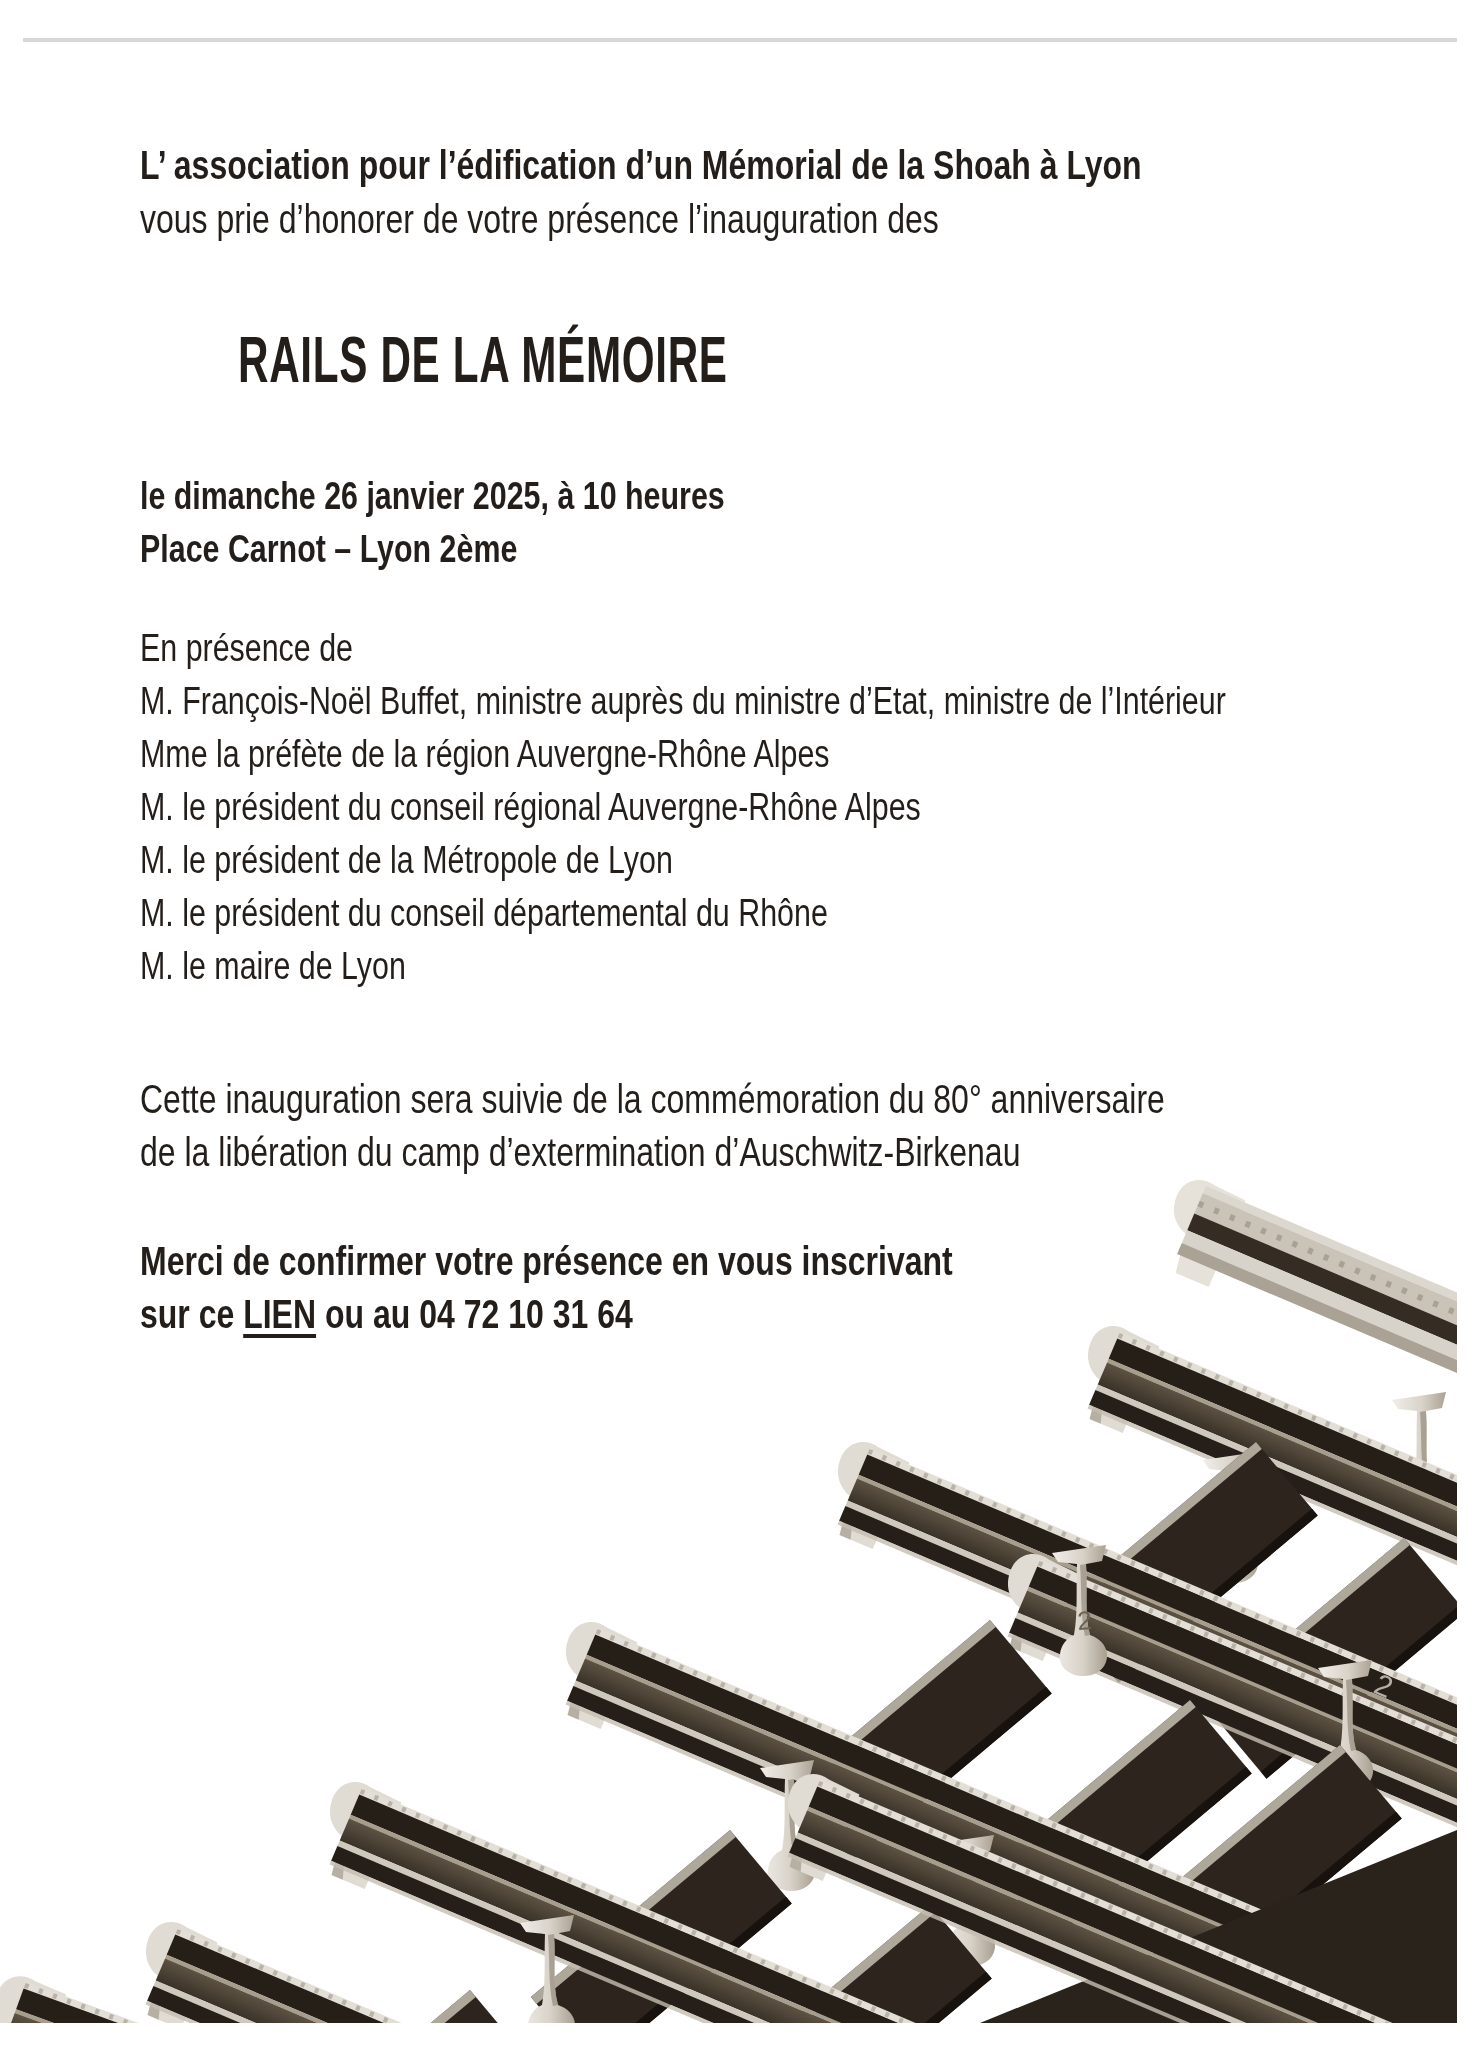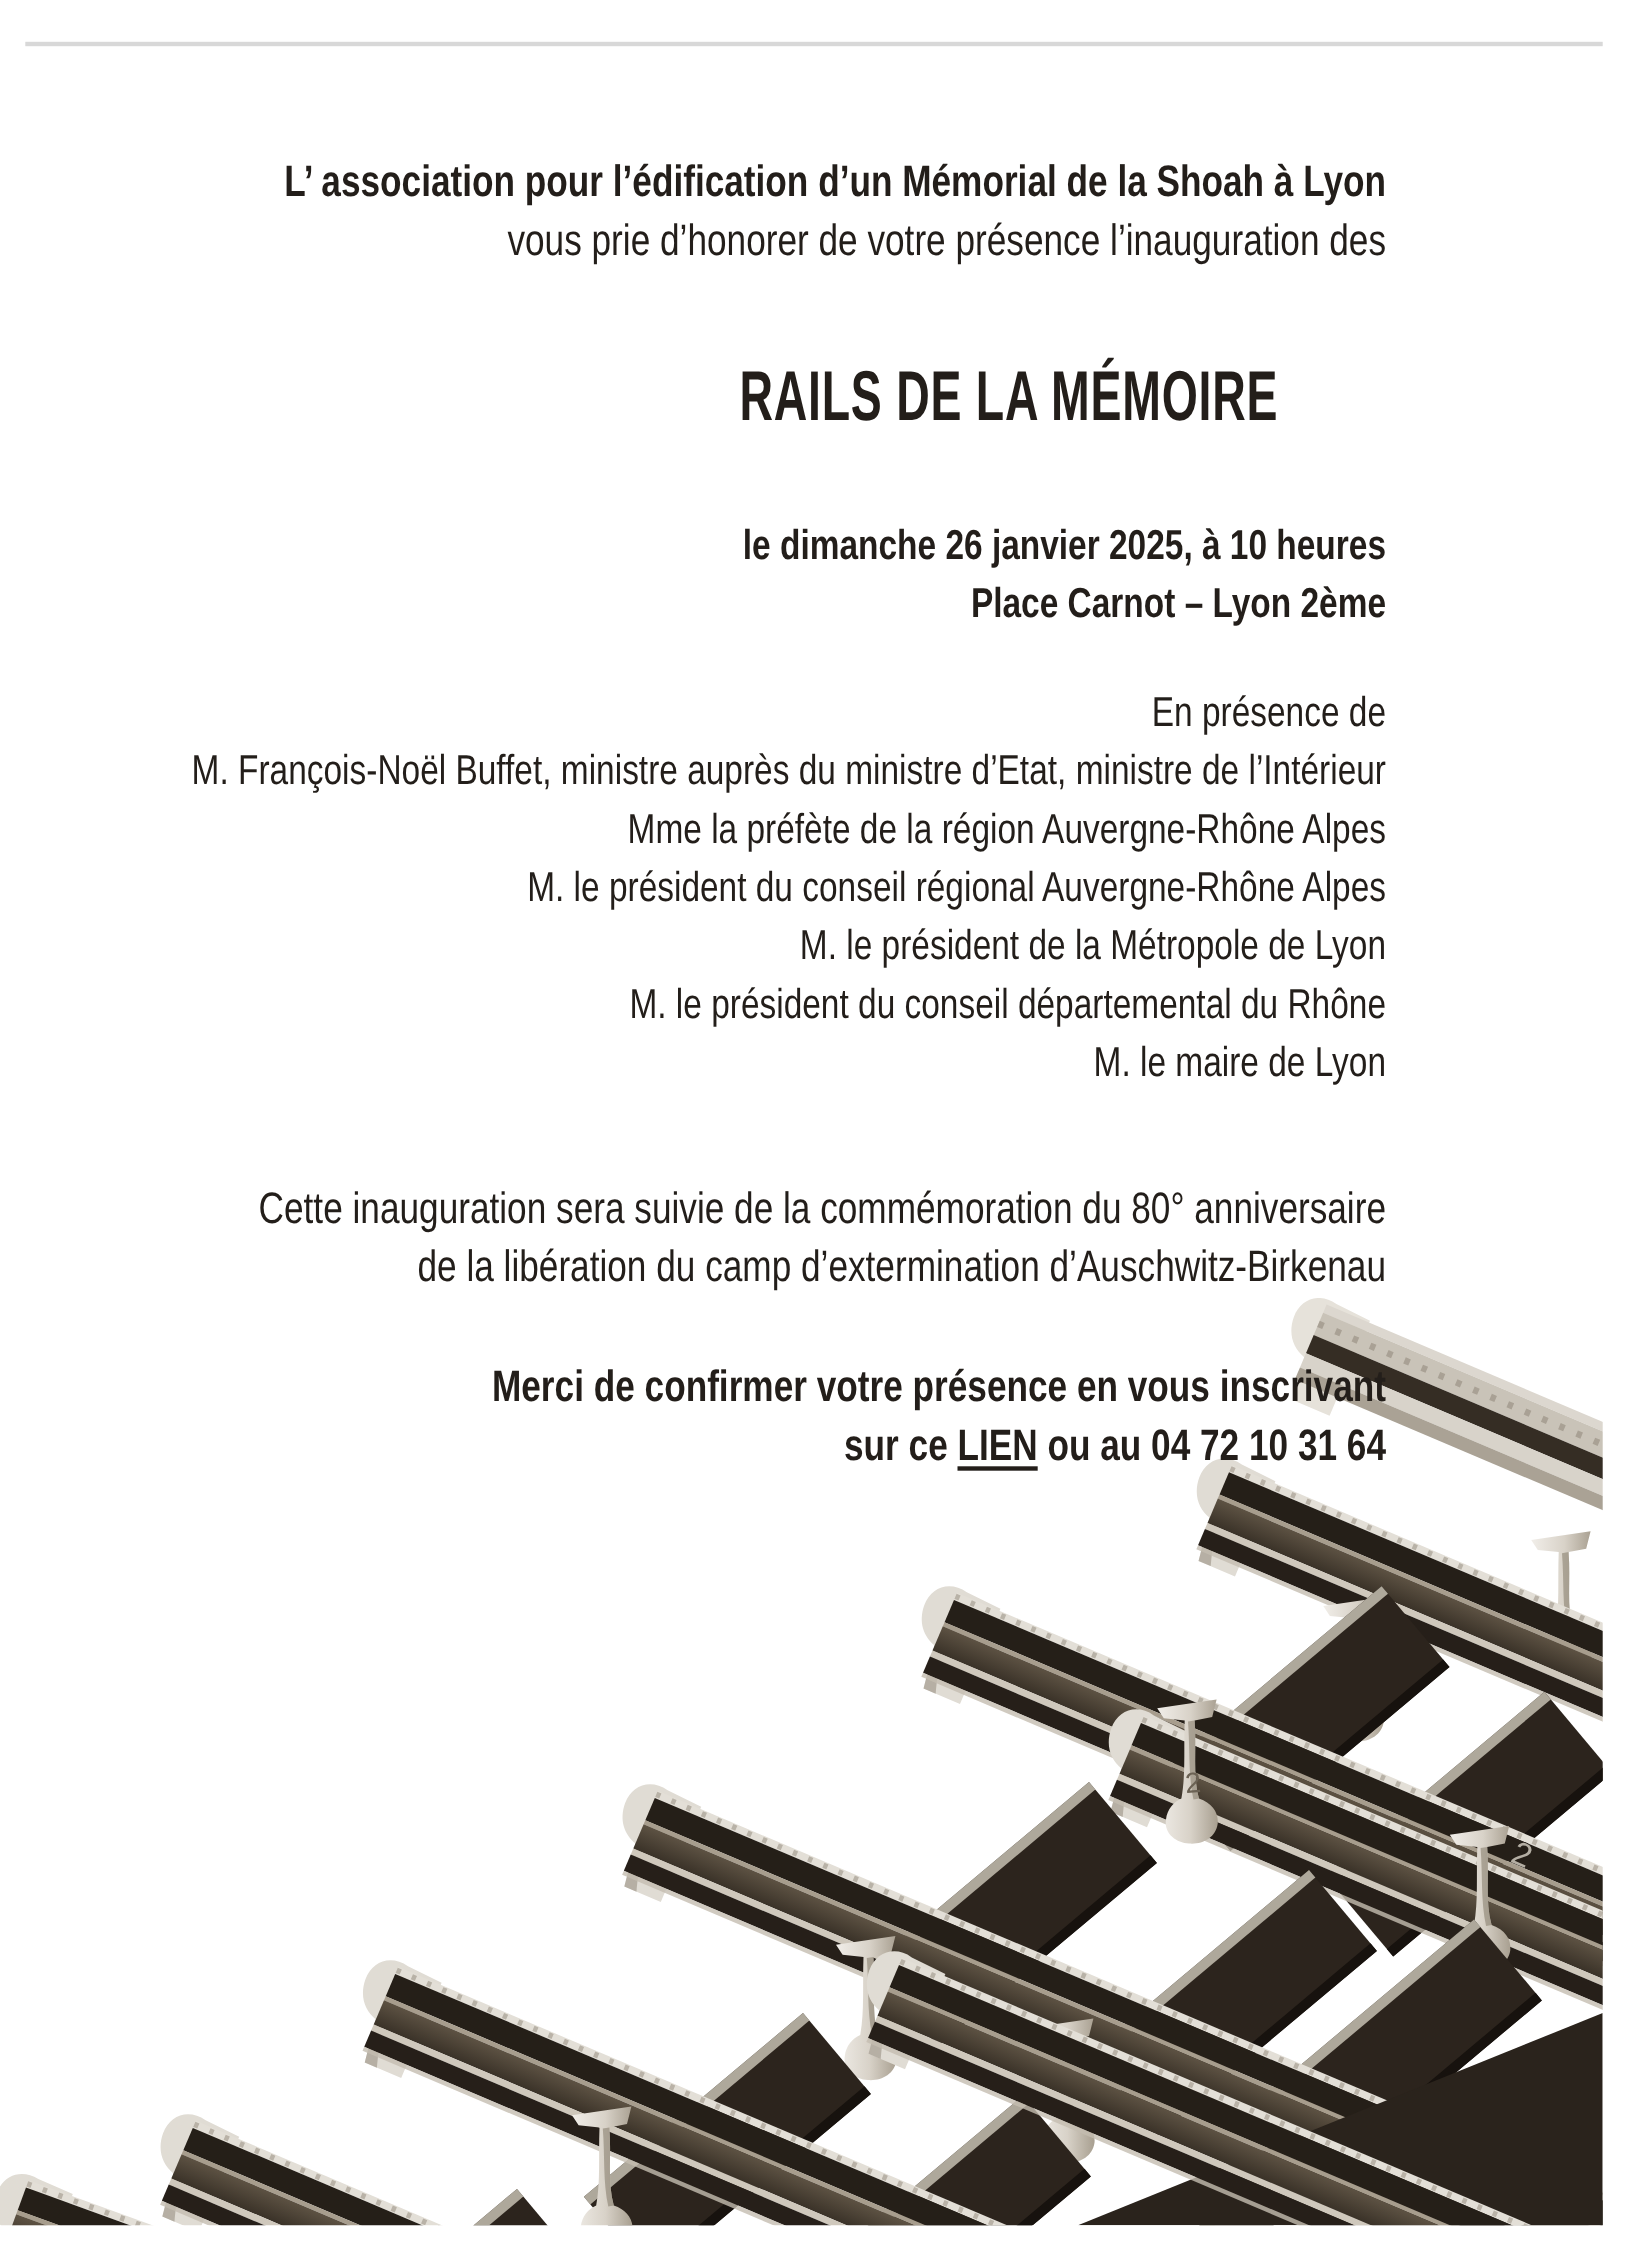--- a/index.html
+++ b/index.html
@@ -12,21 +12,21 @@
     color:#231e1a;
   }
   .rule{
     position:absolute;left:23px;top:38px;
     width:1434px;height:4px;
     background:#d8d8d8;
   }
   .content{
     position:absolute;left:0;top:0;
     width:1400px;
-    text-align:right;
+    text-align:left;
     z-index:2;
   }
   .line{display:block;transform:scaleX(0.80);transform-origin:50% 50%;}
   .intro1{margin-top:138px;font-size:40px;font-weight:bold;line-height:54px;}
   .intro2{font-size:40px;font-weight:normal;line-height:54px;}
   .title{
     margin-top:78px;
     font-size:64px;font-weight:bold;line-height:72px;
     transform:scaleX(0.66);transform-origin:50% 50%;
     letter-spacing:1px;

